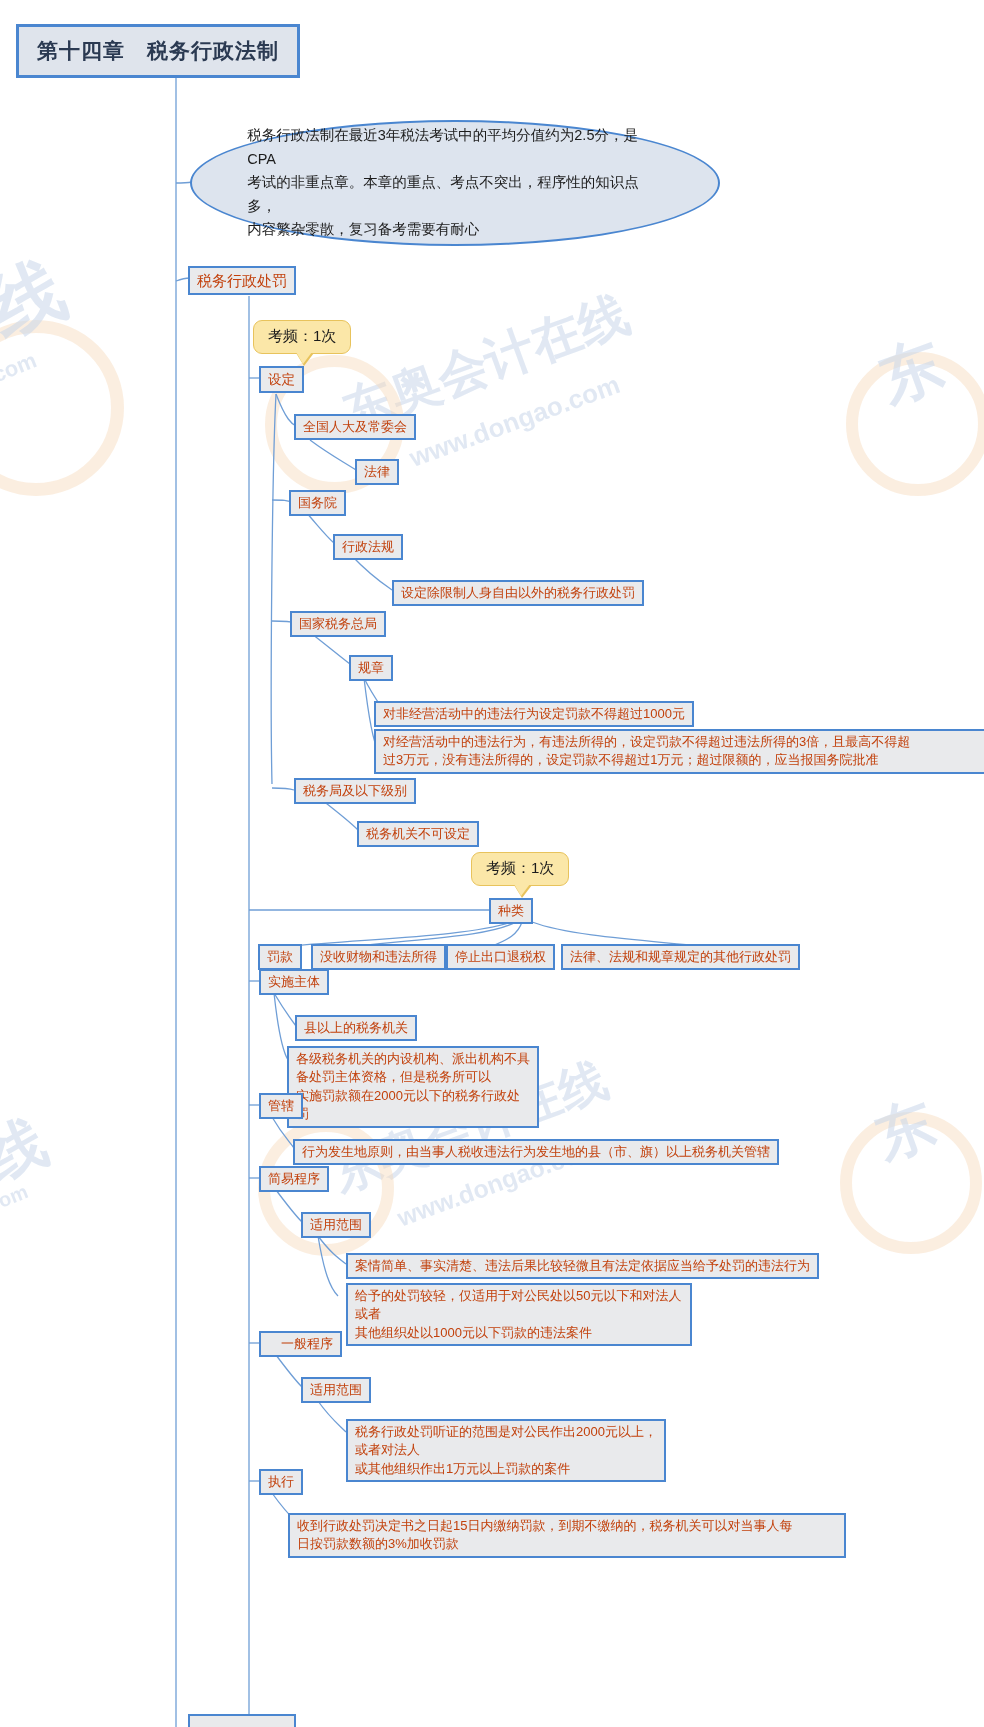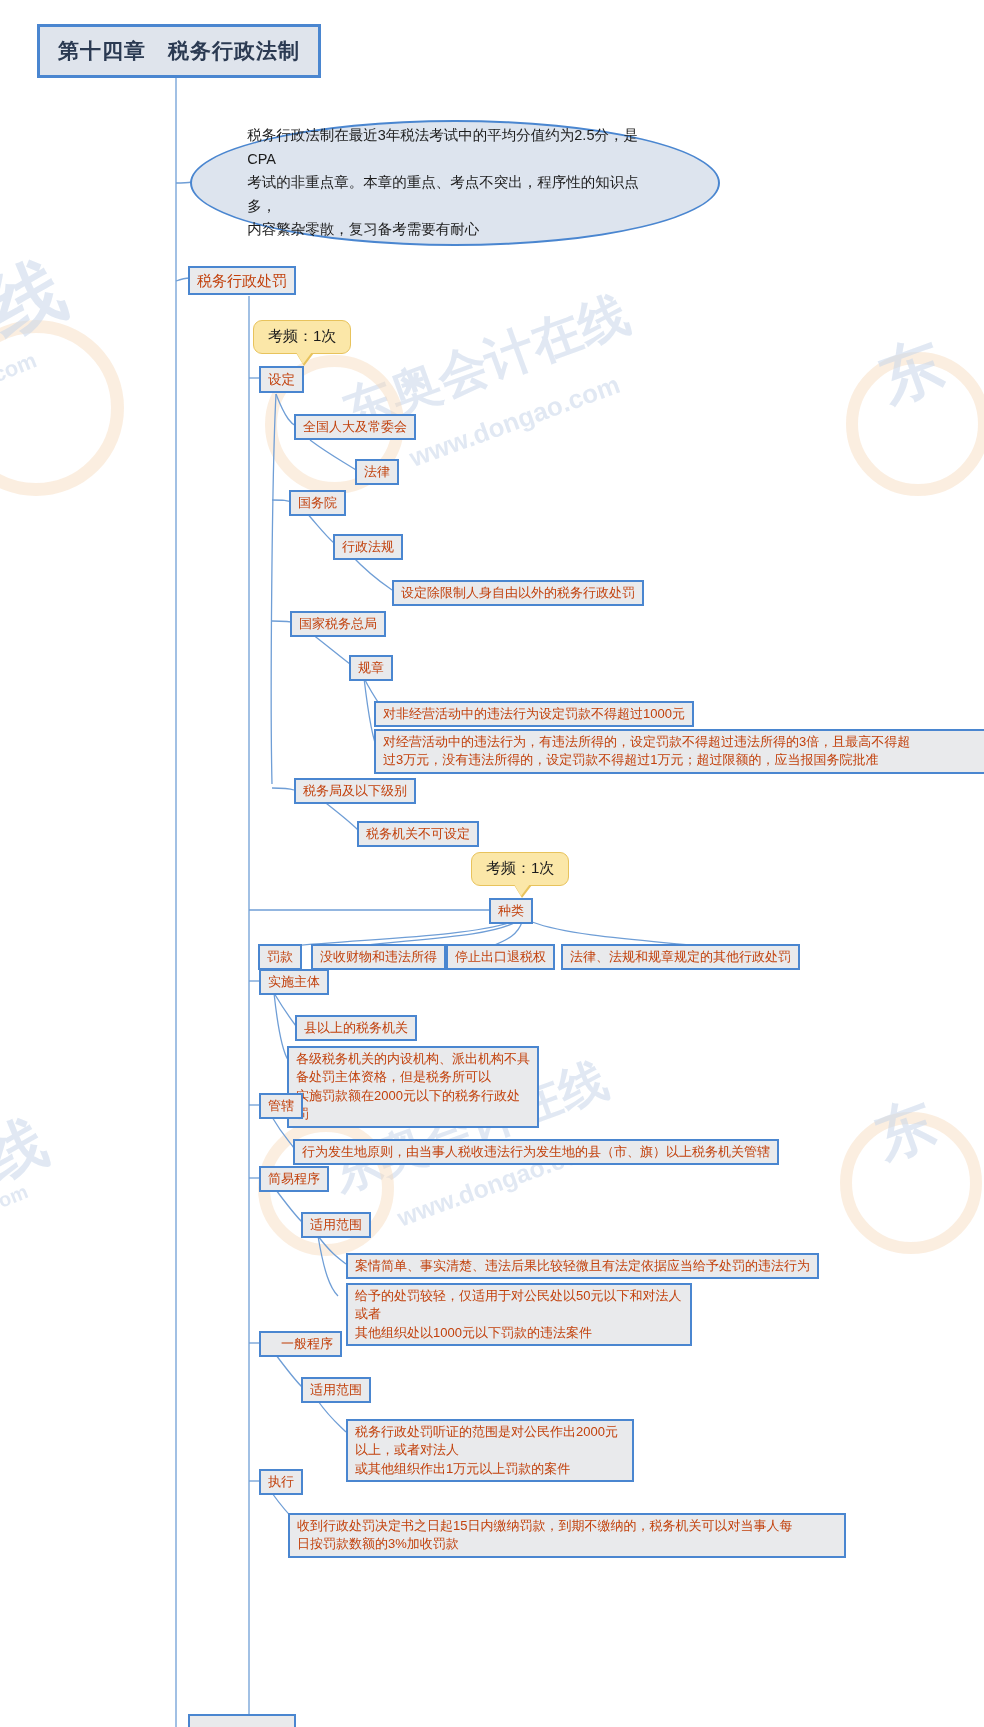--- a/index.html
+++ b/index.html
@@ -157,21 +157,21 @@
 
       <path d="M249,1343 q7,0 12,0"></path>
       <path d="M276,1355 C288,1371 294,1379 302,1387"></path>
       <path d="M318,1401 C330,1418 338,1424 346,1432"></path>
 
       <path d="M249,1481 q7,0 12,0"></path>
       <path d="M272,1493 C284,1510 292,1518 300,1526"></path>
     </g>
   </svg>
 
-  <div class="node root" style="left:37px;top:24px;">第十四章　税务行政法制</div>
+  <div class="node root" style="left:16px;top:24px;">第十四章　税务行政法制</div>
 
   <div class="ellipse" style="left:190px;top:120px;width:530px;height:126px;">
     <div class="ellipse-text">税务行政法制在最近3年税法考试中的平均分值约为2.5分，是CPA
 考试的非重点章。本章的重点、考点不突出，程序性的知识点多，
 内容繁杂零散，复习备考需要有耐心</div>
   </div>
 
   <div class="node t15" style="left:188px;top:266px;">税务行政处罚</div>
 
   <div class="callout" style="left:253px;top:320px;">考频：1次</div>
@@ -209,21 +209,21 @@
   <div class="node t13" style="left:293px;top:1139px;">行为发生地原则，由当事人税收违法行为发生地的县（市、旗）以上税务机关管辖</div>
 
   <div class="node t13" style="left:259px;top:1166px;">简易程序</div>
   <div class="node t13" style="left:301px;top:1212px;">适用范围</div>
   <div class="node t13" style="left:346px;top:1253px;">案情简单、事实清楚、违法后果比较轻微且有法定依据应当给予处罚的违法行为</div>
   <div class="node t13" style="left:346px;top:1283px;width:346px;">给予的处罚较轻，仅适用于对公民处以50元以下和对法人或者
 其他组织处以1000元以下罚款的违法案件</div>
 
   <div class="node t13" style="left:259px;top:1331px;padding-left:20px;">一般程序</div>
   <div class="node t13" style="left:301px;top:1377px;">适用范围</div>
-  <div class="node t13" style="left:346px;top:1419px;width:288px;">税务行政处罚听证的范围是对公民作出2000元以上，或者对法人
+  <div class="node t13" style="left:346px;top:1419px;width:320px;">税务行政处罚听证的范围是对公民作出2000元以上，或者对法人
 或其他组织作出1万元以上罚款的案件</div>
 
   <div class="node t13" style="left:259px;top:1469px;">执行</div>
   <div class="node t13" style="left:288px;top:1513px;width:558px;">收到行政处罚决定书之日起15日内缴纳罚款，到期不缴纳的，税务机关可以对当事人每
 日按罚款数额的3%加收罚款</div>
 
   <div class="node t13" style="left:188px;top:1714px;width:108px;height:28px;"></div>
 
 </div>
 

